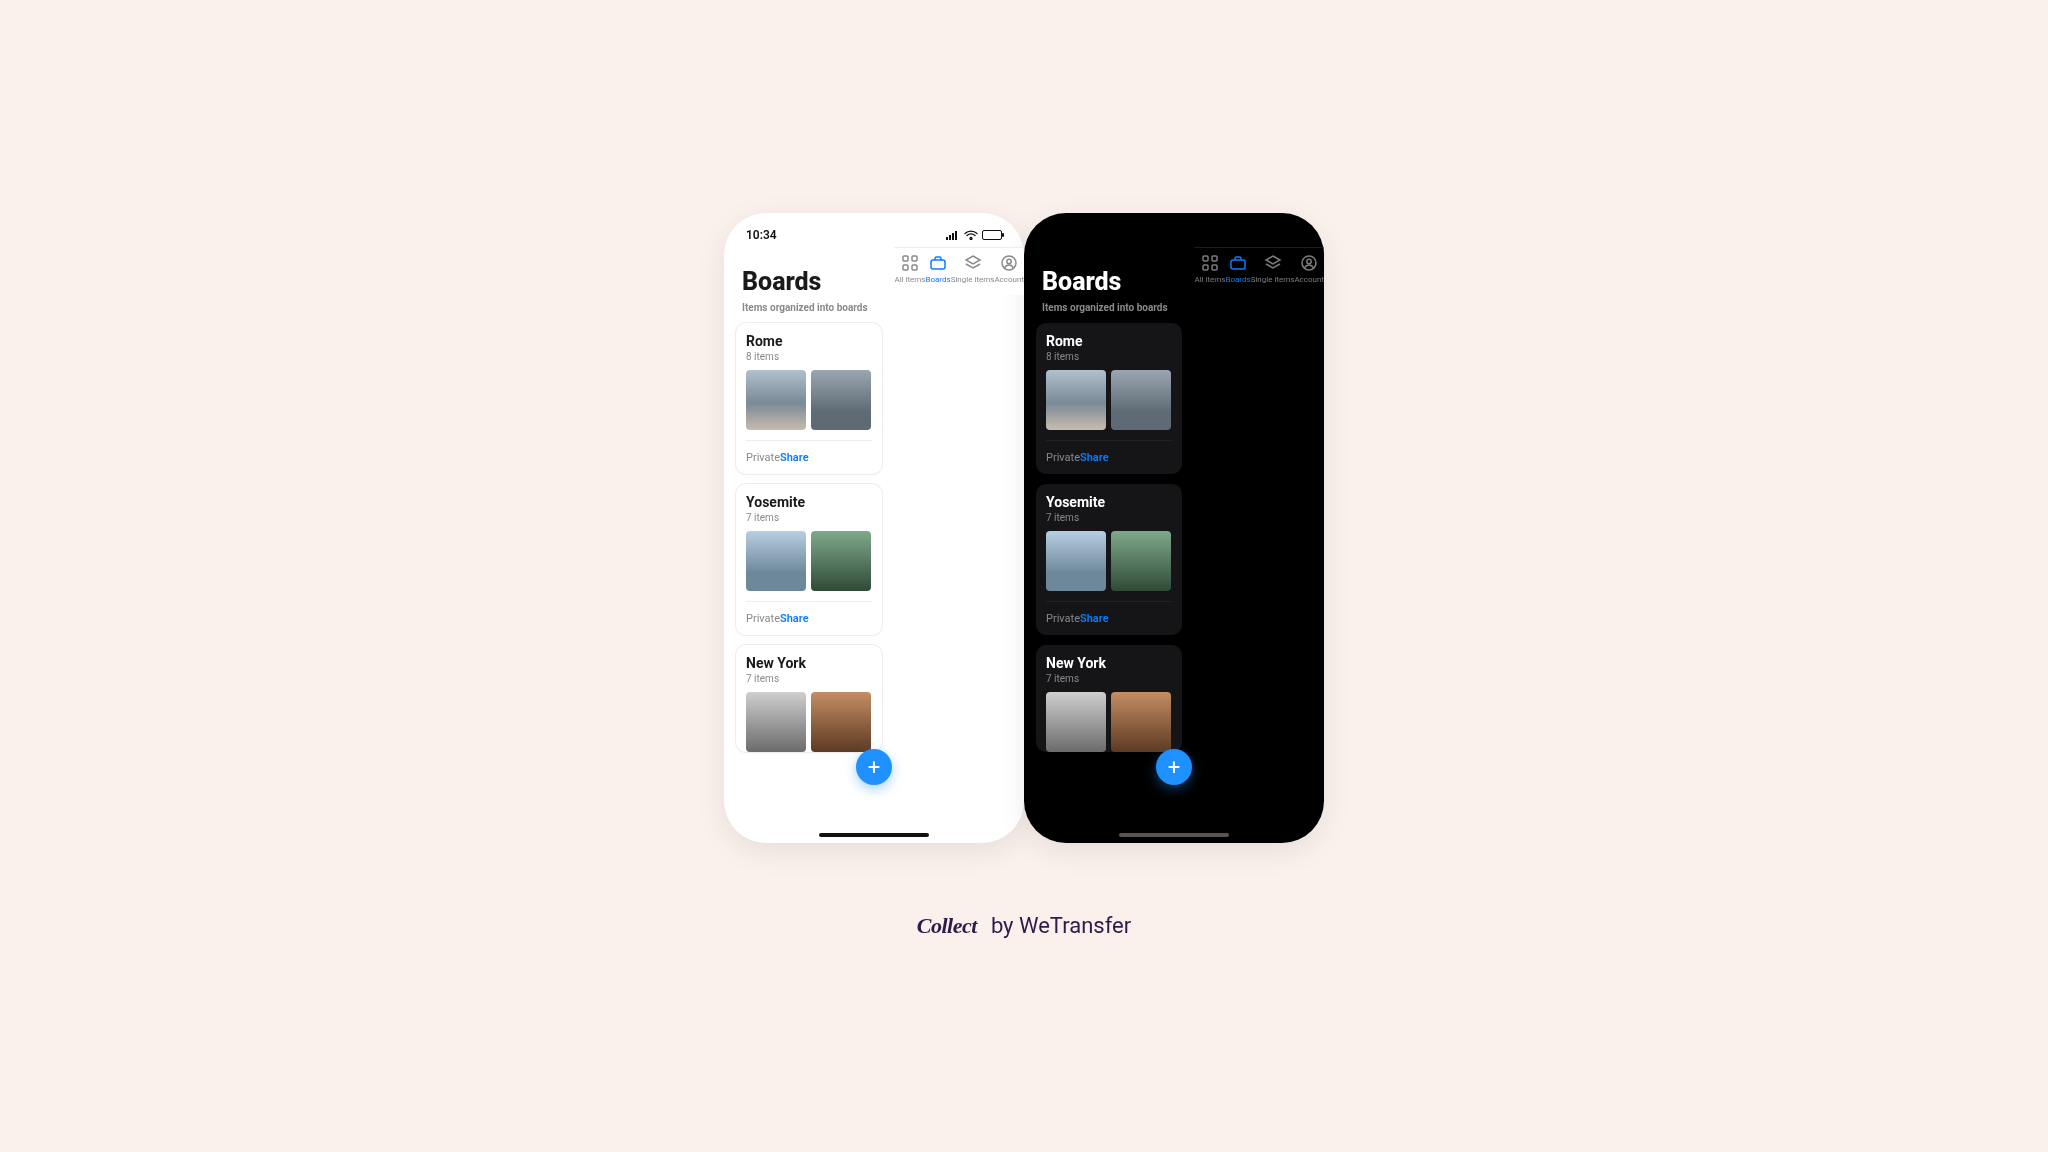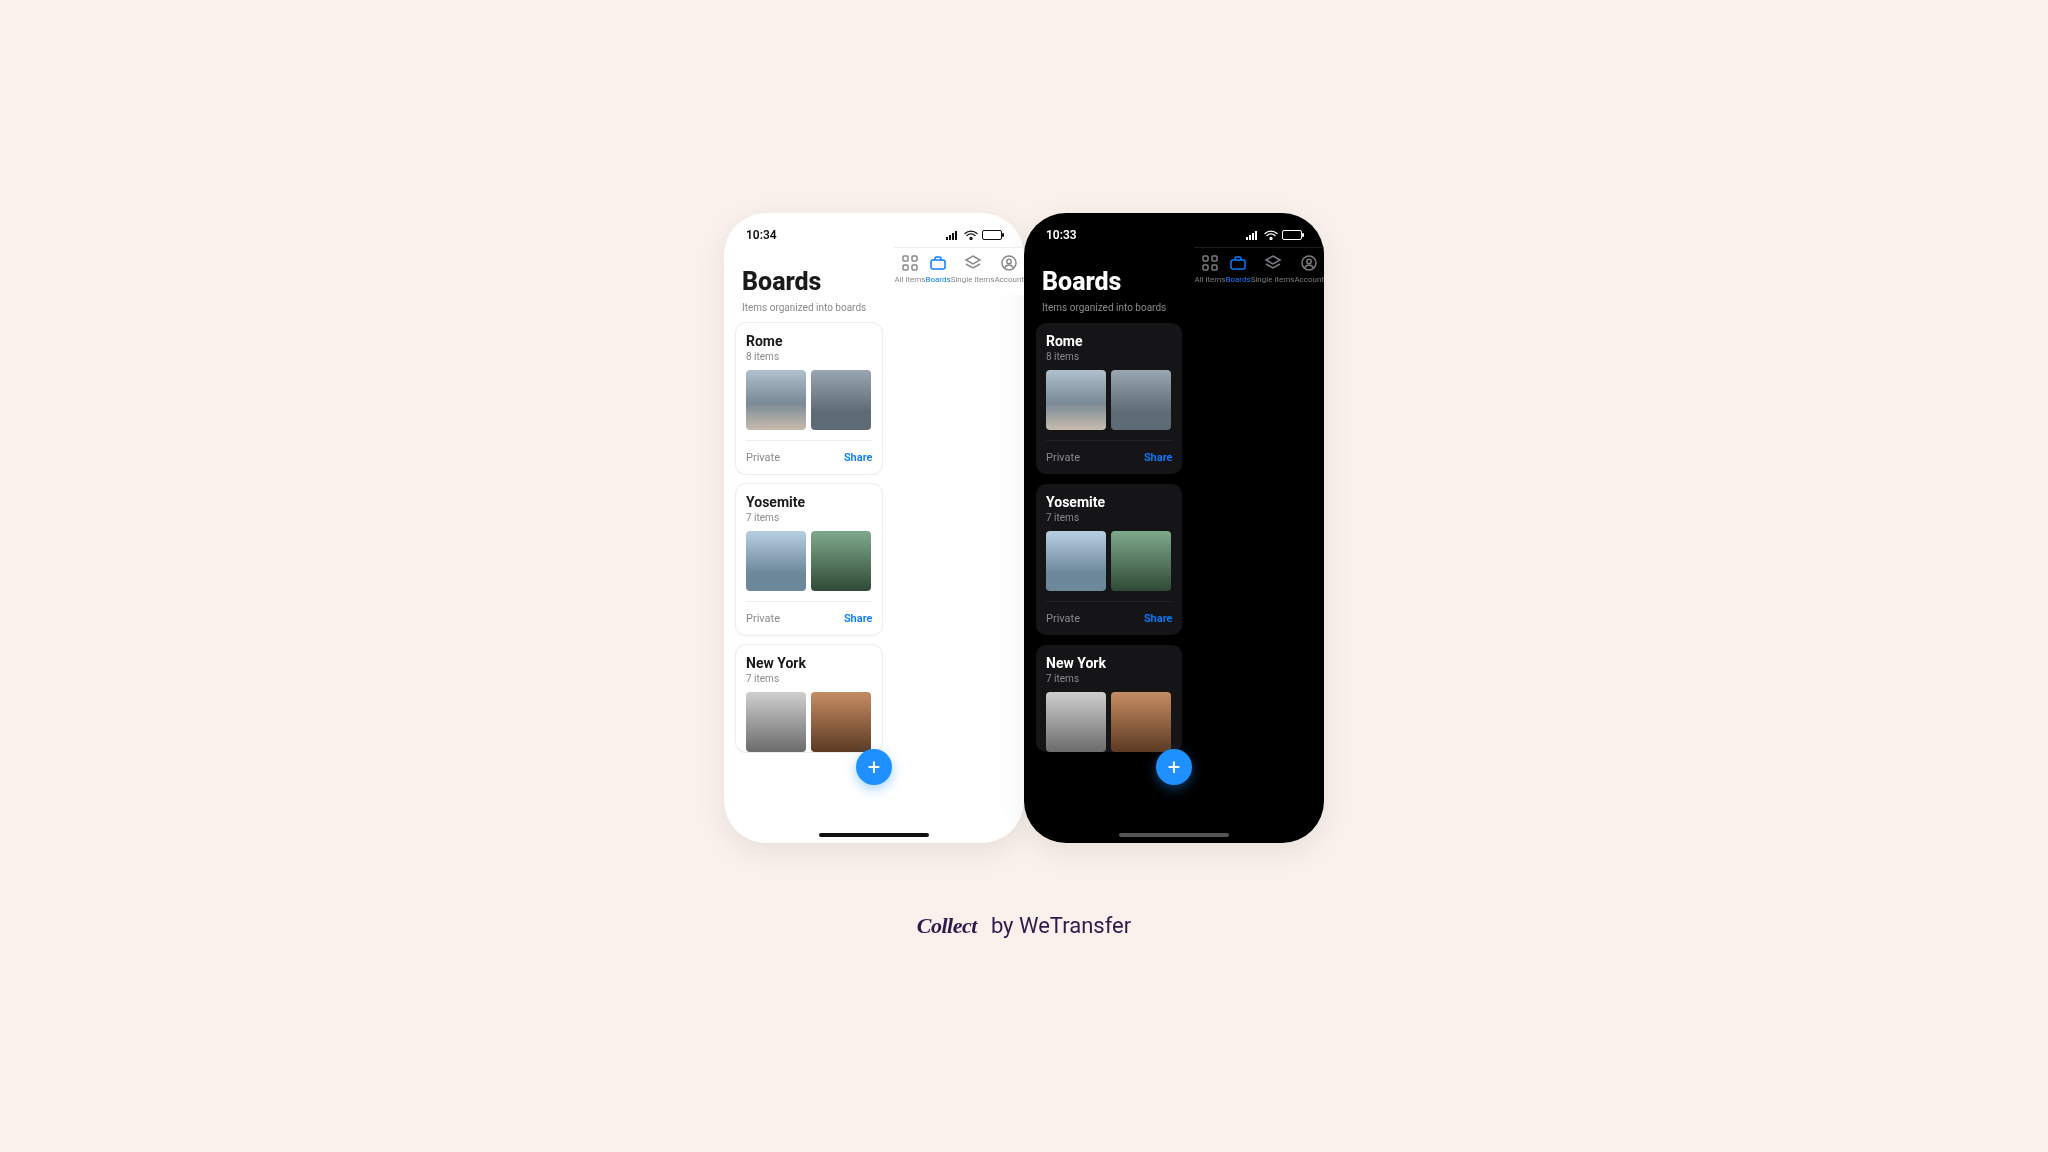--- a/index.html
+++ b/index.html
@@ -86,20 +86,21 @@
     font-size: 25px;
     font-weight: 800;
     padding: 10px 6px 6px;
   }
   .light .page-title { color: #1a1a1a; }
   .dark  .page-title { color: #fff; }
 
   .page-sub {
     font-size: 10px;
     padding: 0 6px 10px;
+    font-weight: bold;
   }
   .light .page-sub { color: #8a8a8e; }
   .dark  .page-sub { color: #8a8a8e; }
 
   .card {
     border-radius: 10px;
     margin-bottom: 10px;
     padding: 10px 10px 0;
   }
   .light .card { background: #fff; box-shadow: 0 0 0 1px #eee, 0 2px 4px rgba(0,0,0,0.02); }
@@ -136,21 +137,20 @@
   .t-yos2  { background: linear-gradient(#7fa98b, #2f4a37); }
   .t-yos3  { background: linear-gradient(#e6eef4, #97a7b1); }
   .t-yos4  { background: linear-gradient(#7aa9c9, #2f5770); }
   .t-ny1   { background: linear-gradient(#cfcfcf, #6b6b6b); }
   .t-ny2   { background: linear-gradient(#c58d63, #5c3a23); }
   .t-ny3   { background: linear-gradient(#d9d9d9, #888); }
   .t-ny4   { background: linear-gradient(#cfcabd, #8e876f); }
 
   .card-footer {
     display: flex;
-    justify-content: space-between;
     align-items: center;
     padding: 10px 0 10px;
     font-size: 11px;
   }
   .light .card-footer { border-top: 1px solid #eee; margin-top: 10px; }
   .dark  .card-footer { border-top: 1px solid #222; margin-top: 10px; }
   .privacy { color: #8a8a8e; }
   .share   { color: #0a7cff; font-weight: 600; }
 
   .fab {
@@ -324,39 +324,20 @@
     </div>
 
     <div class="fab">
       <span>+</span>
     </div>
     <div class="home-indicator"></div>
   </div>
 
   <div class="phone dark">
     <div class="notch"></div>
-    <div class="statusbar">
-      <span>10:33</span>
-      <div class="status-icons">
-        <span>
-          <svg width="14" height="10" viewBox="0 0 14 10">
-              <rect x="0" y="7" width="2" height="3" fill="currentColor"></rect>
-              <rect x="3" y="5" width="2" height="5" fill="currentColor"></rect>
-              <rect x="6" y="3" width="2" height="7" fill="currentColor"></rect>
-              <rect x="9" y="1" width="2" height="9" fill="currentColor"></rect>
-            </svg>
-        </span>
-        <span>
-          <svg width="14" height="10" viewBox="0 0 14 10">
-              <path d="M7 9.5a1 1 0 100-2 1 1 0 000 2zM3 5.5c2.2-2.2 5.8-2.2 8 0M1 3.5c3.3-3.3 8.7-3.3 12 0" stroke="currentColor" stroke-width="1.3" fill="none" stroke-linecap="round"></path>
-            </svg>
-        </span>
-        <span class="battery"><span class="fill"></span></span>
-      </div>
-    </div>
 
     <div class="screen">
       <div class="scroll">
         <div class="page-title">Boards</div>
         <div class="page-sub">Items organized into boards</div>
 
         <div class="card">
           <div class="board-title">Rome</div>
           <div class="board-meta">8 items</div>
           <div class="thumbs">

